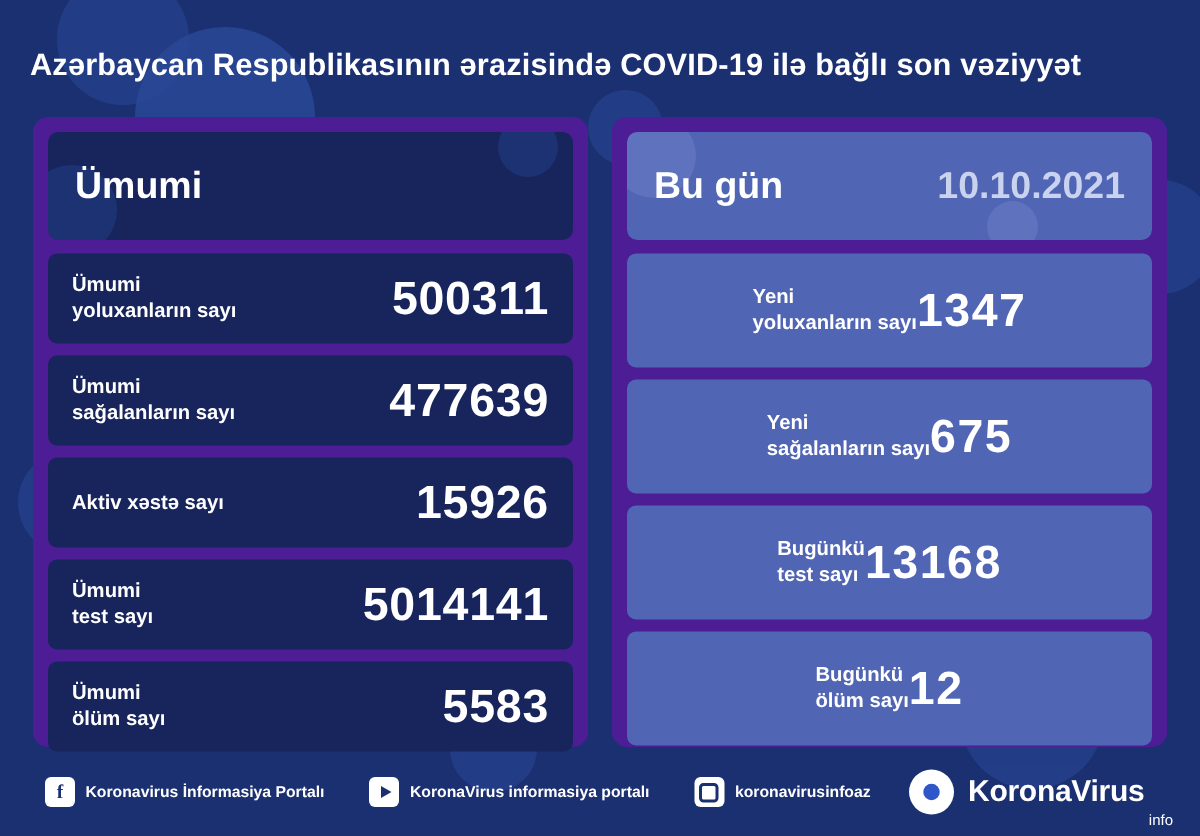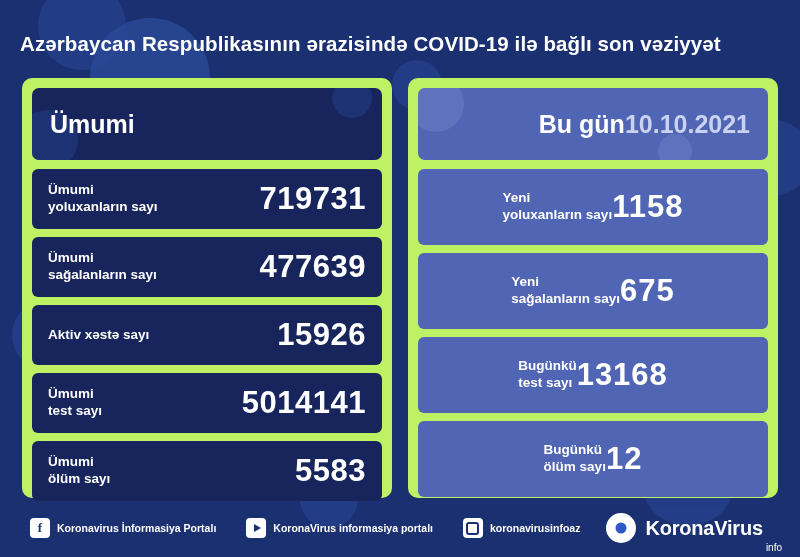--- a/index.html
+++ b/index.html
@@ -63,21 +63,21 @@
     margin: 0;
     font-size: 20.5px;
     font-weight: bold;
     color: #ffffff;
     letter-spacing: .1px;
     white-space: nowrap;
   }
 
   .panel {
     position: absolute;
-    background: #bef264;
+    background: #4c1d95;
     border-radius: 10px;
     z-index: 4;
   }
   .panel-left {
     left: 22px;
     top: 78px;
     width: 370px;
     height: 420px;
     padding: 10px;
     box-sizing: border-box;
@@ -95,21 +95,21 @@
     height: 72px;
     border-radius: 7px;
     display: flex;
     align-items: center;
     box-sizing: border-box;
     padding: 0 18px;
     position: relative;
     overflow: hidden;
   }
   .hdr-left { background: #17255c; }
-  .hdr-right { background: #5165b5; justify-content: flex-end; }
+  .hdr-right { background: #5165b5; justify-content: space-between; }
   .hdr-title {
     font-size: 25px;
     font-weight: bold;
     color: #ffffff;
     position: relative;
     z-index: 2;
   }
   .hdr-date {
     font-size: 25px;
     font-weight: bold;
@@ -283,21 +283,21 @@
       <div class="bg-virus hl2"></div>
       <div class="hdr-title">Ümumi</div>
     </div>
     <div class="rows">
 
       <div class="row row-left">
         <div class="row-label">
           <div>Ümumi</div>
           <div>yoluxanların sayı</div>
         </div>
-        <div class="row-value">719731</div>
+        <div class="row-value">500311</div>
       </div>
 
       <div class="row row-left">
         <div class="row-label">
           <div>Ümumi</div>
           <div>sağalanların sayı</div>
         </div>
         <div class="row-value">477639</div>
       </div>
 
@@ -334,21 +334,21 @@
       <div class="hdr-title">Bu gün</div>
       <div class="hdr-date">10.10.2021</div>
     </div>
     <div class="rows">
 
       <div class="row row-right" style="height:76px">
         <div class="row-label">
           <div>Yeni</div>
           <div>yoluxanların sayı</div>
         </div>
-        <div class="row-value">1158</div>
+        <div class="row-value">1347</div>
       </div>
 
       <div class="row row-right" style="height:76px">
         <div class="row-label">
           <div>Yeni</div>
           <div>sağalanların sayı</div>
         </div>
         <div class="row-value">675</div>
       </div>
 

